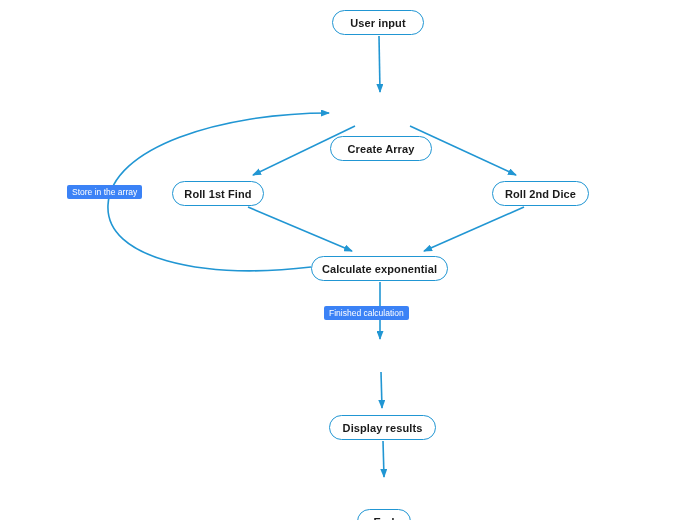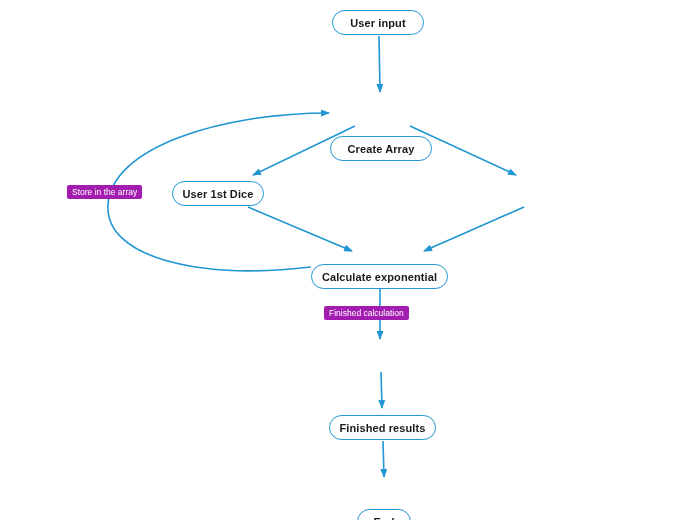--- a/index.html
+++ b/index.html
@@ -40,21 +40,21 @@
     justify-content: center;
     color: #1a1a1a;
     font-size: 11px;
     font-weight: bold;
     letter-spacing: 0.1px;
     white-space: nowrap;
   }
   .edge-label {
     position: absolute;
     box-sizing: border-box;
-    background: #a21caf;
+    background: #3b82f6;
     color: #ffffff;
     font-size: 8.5px;
     font-weight: normal;
     border-radius: 2px;
     display: flex;
     align-items: center;
     justify-content: center;
     white-space: nowrap;
     padding: 0 5px;
     height: 14px;
@@ -86,31 +86,34 @@
 
   <div class="node" style="left:332px; top:10px; width:92px; height:25px;">
     <span>User input</span>
   </div>
 
   <div class="node" style="left:330px; top:112px; width:102px; height:25px;margin-top:24px;">
     <span>Create Array</span>
   </div>
 
   <div class="node" style="left:172px; top:181px; width:92px; height:25px;">
-    <span>User 1st Dice</span>
+    <span>Roll 1st Find</span>
   </div>
 
+  <div class="node" style="left:492px; top:181px; width:97px; height:25px;">
+    <span>Roll 2nd Dice</span>
+  </div>
 
-  <div class="node" style="left:311px; top:264px; width:137px; height:25px;text-align:center;">
+  <div class="node" style="left:311px; top:256px; width:137px; height:25px;text-align:center;">
     <span>Calculate exponential</span>
   </div>
 
 
   <div class="node" style="left:329px; top:415px; width:107px; height:25px;">
-    <span>Finished results</span>
+    <span>Display results</span>
   </div>
 
   <div class="node" style="left:357px; top:509px; width:54px; height:25px;">
     <span>End</span>
   </div>
 
   <div class="edge-label" style="left:67px; top:185px;">
     <span>Store in the array</span>
   </div>
 

